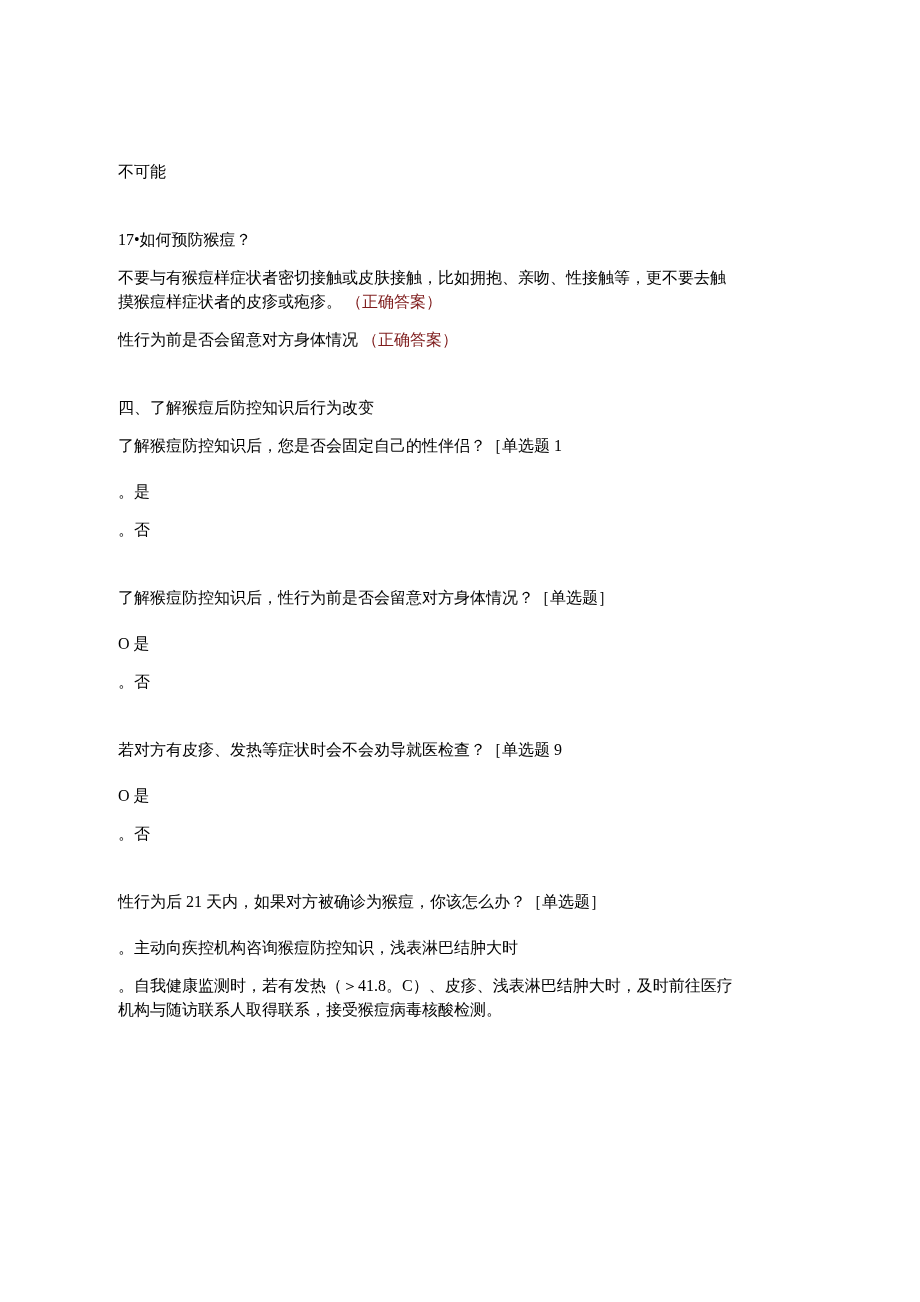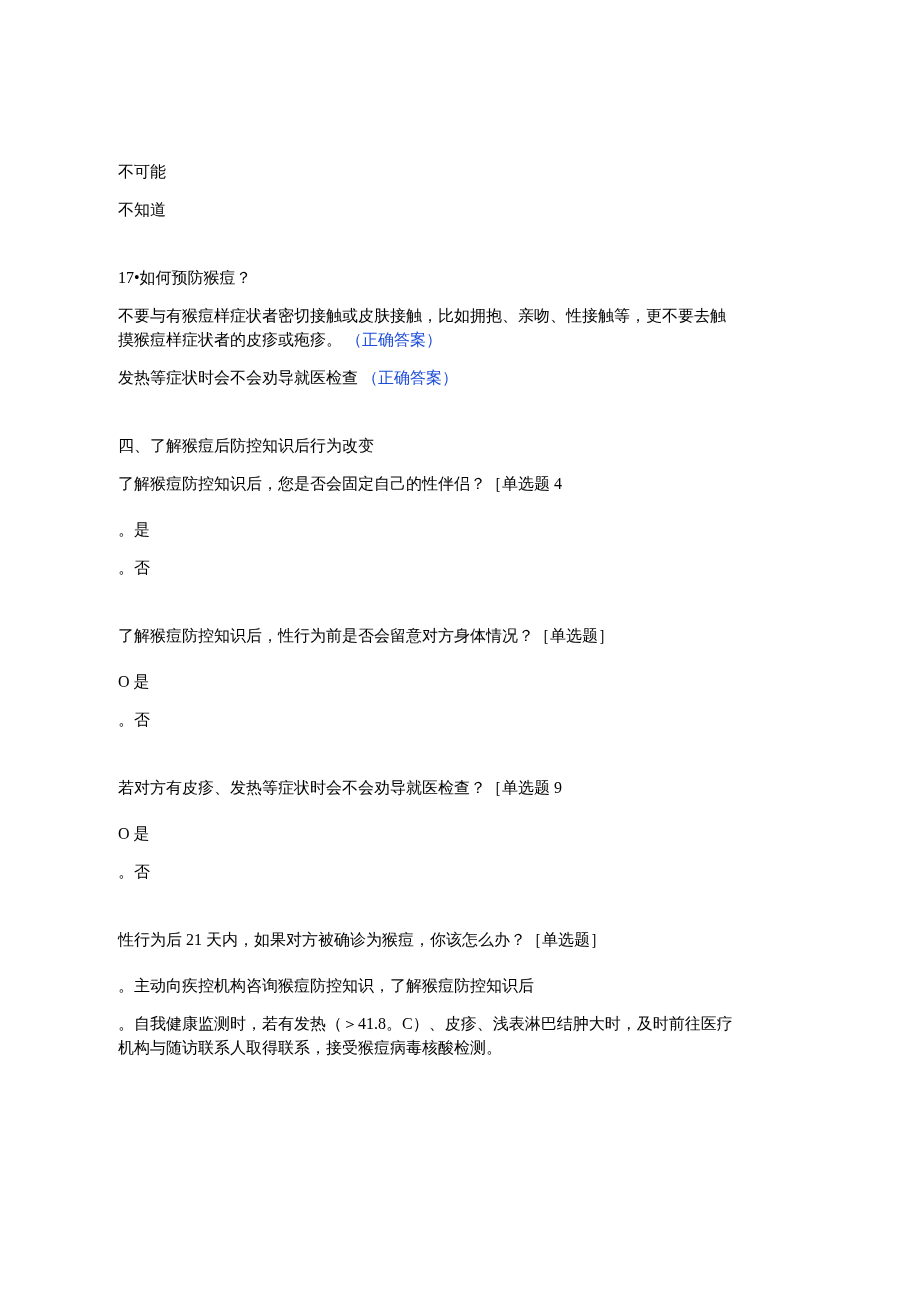--- a/index.html
+++ b/index.html
@@ -20,53 +20,52 @@
   .line {
     margin-bottom: 14px;
   }
   .block-gap {
     height: 30px;
   }
   .small-gap {
     height: 8px;
   }
   .red {
-    color: #1d4ed8;
+    color: #7f1d1d;
   }
 </style>
 </head>
 <body>
 
 <div class="page">
 
   <div class="line">不可能</div>
-  <div class="line">不知道</div>
 
   <div class="block-gap"></div>
 
   <div class="line">17•如何预防猴痘？</div>
 
   <div class="line">
     <span>不要与有猴痘样症状者密切接触或皮肤接触，比如拥抱、亲吻、性接触等，更不要去触摸猴痘样症状者的皮疹或疱疹。</span>
     <span class="red">（正确</span><span class="red">答案）</span>
   </div>
 
 
 
 
   <div class="line">
-    <span>发热等症状时会不会劝导就医检查</span>
+    <span>性行为前是否会留意对方身体情况</span>
     <span class="red">（正确</span><span class="red">答案）</span>
   </div>
 
   <div class="block-gap"></div>
 
   <div class="line">四、了解猴痘后防控知识后行为改变</div>
 
-  <div class="line">了解猴痘防控知识后，您是否会固定自己的性伴侣？［单选题 4</div>
+  <div class="line">了解猴痘防控知识后，您是否会固定自己的性伴侣？［单选题 1</div>
   <div class="small-gap"></div>
   <div class="line">。是</div>
   <div class="line">。否</div>
 
   <div class="block-gap"></div>
 
   <div class="line">了解猴痘防控知识后，性行为前是否会留意对方身体情况？［单选题］</div>
   <div class="small-gap"></div>
   <div class="line">O 是</div>
   <div class="line">。否</div>
@@ -75,18 +74,18 @@
 
   <div class="line">若对方有皮疹、发热等症状时会不会劝导就医检查？［单选题 9</div>
   <div class="small-gap"></div>
   <div class="line">O 是</div>
   <div class="line">。否</div>
 
   <div class="block-gap"></div>
 
   <div class="line">性行为后 21 天内，如果对方被确诊为猴痘，你该怎么办？［单选题］</div>
   <div class="small-gap"></div>
-  <div class="line">。主动向疾控机构咨询猴痘防控知识，了解猴痘防控知识后</div>
+  <div class="line">。主动向疾控机构咨询猴痘防控知识，浅表淋巴结肿大时</div>
   <div class="line">
     <span>。自</span><span>我健康</span><span>监测时，若有发热（＞41.8。C）、皮疹、浅表淋巴结肿大时，及时前往医疗机构与随访联系人取得联系，接受猴痘病毒核酸检测。</span>
   </div>
 
 </div>
 
 </body></html>

